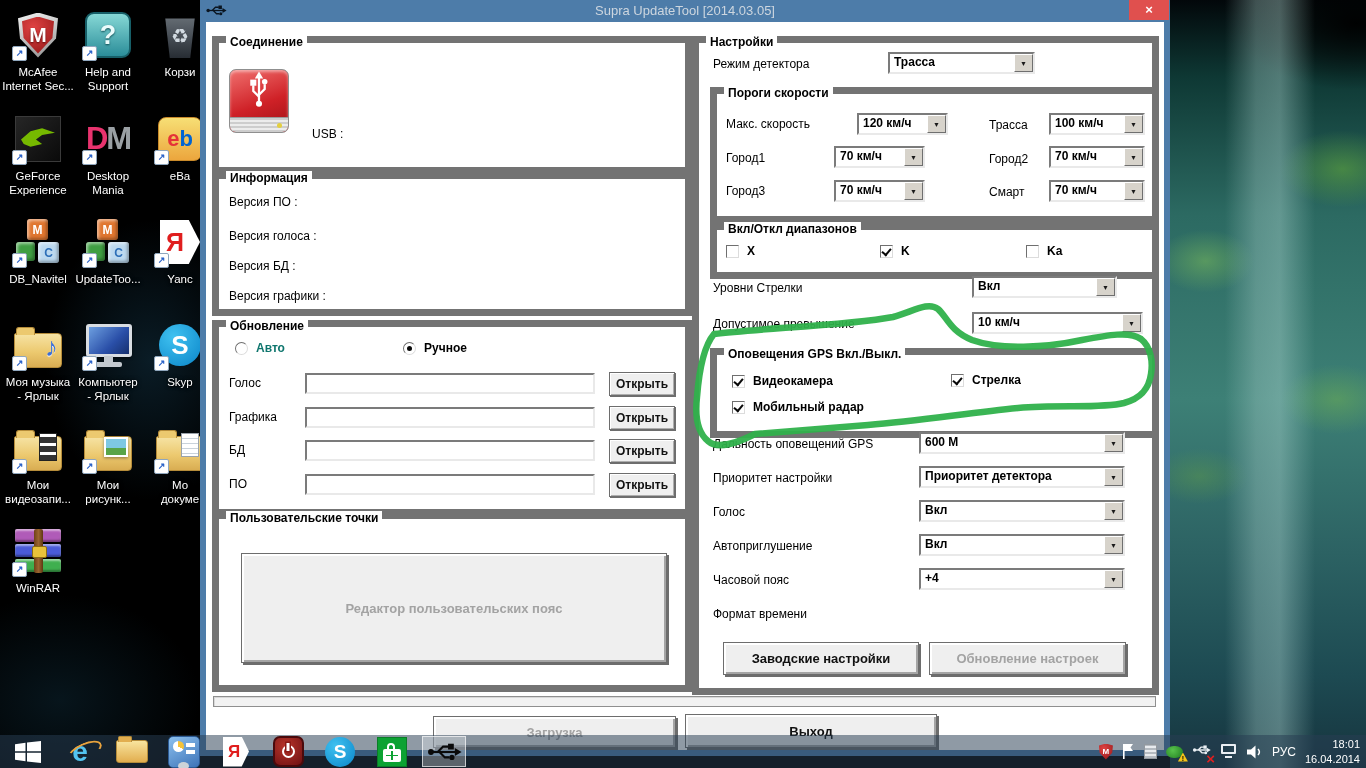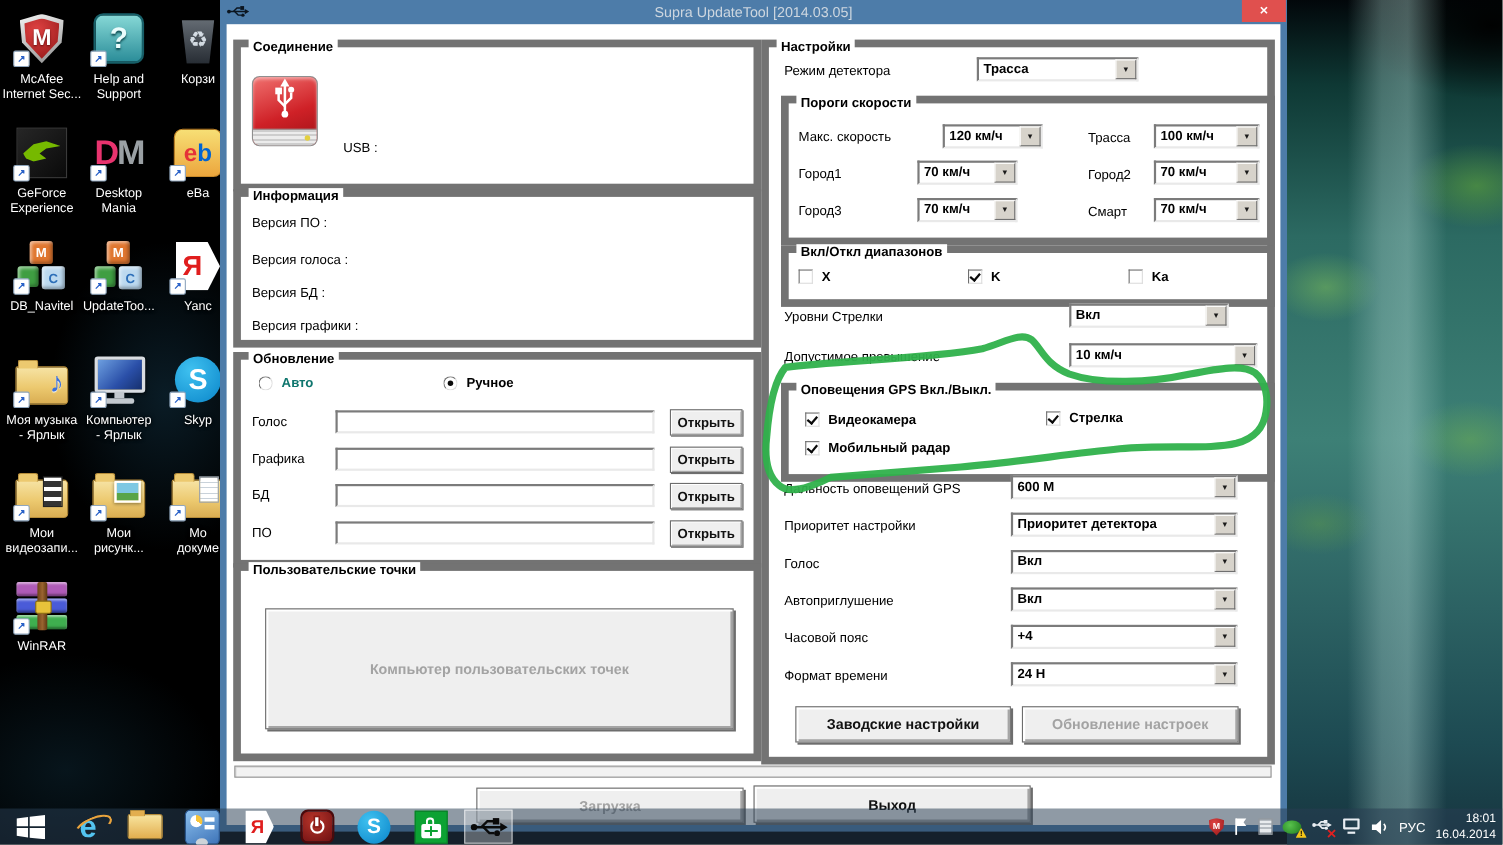--- a/index.html
+++ b/index.html
@@ -422,21 +422,21 @@
         <span class="flabel" style="left:10px;top:116px">БД</span>
         <input class="tinput" style="left: 86px; top: 113px; width: 290px;" value="">
         <div class="btn3d" style="left:390px;top:112px;width:66px;height:24px">Открыть</div>
         <span class="flabel" style="left:10px;top:150px">ПО</span>
         <input class="tinput" style="left: 86px; top: 147px; width: 290px;" value="">
         <div class="btn3d" style="left:390px;top:146px;width:66px;height:24px">Открыть</div>
       </div>
 
       <div class="grp" style="left:6px;top:490px;width:466px;height:166px">
         <span class="leg">Пользовательские точки</span>
-        <div class="btn3d big disabled" style="left:22px;top:34px;width:426px;height:110px">Компьютер пользовательских точек</div>
+        <div class="btn3d big disabled" style="left:22px;top:34px;width:426px;height:110px">Редактор пользовательских пояс</div>
       </div>
 
       <div class="grp" style="left:486px;top:14px;width:453px;height:645px">
         <span class="leg">Настройки</span>
         <span class="flabel" style="left:14px;top:14px">Режим детектора</span>
         <div class="combo" style="left:189px;top:9px;width:147px">
           <span class="cv">Трасса</span>
             <span class="ca"></span>
         </div>
 
@@ -544,24 +544,20 @@
         <div class="combo" style="left:220px;top:491px;width:206px">
             <span class="cv">Вкл</span>
             <span class="ca"></span>
           </div>
         <span class="flabel" style="left:14px;top:530px">Часовой пояс</span>
         <div class="combo" style="left:220px;top:525px;width:206px">
             <span class="cv">+4</span>
             <span class="ca"></span>
           </div>
         <span class="flabel" style="left:14px;top:564px">Формат времени</span>
-        <div class="combo" style="left:220px;top:559px;width:206px">
-            <span class="cv">24 H</span>
-            <span class="ca"></span>
-          </div>
 
         <div class="btn3d big" style="left:24px;top:599px;width:196px;height:33px">Заводские настройки</div>
         <div class="btn3d big disabled" style="left:230px;top:599px;width:197px;height:33px">Обновление настроек</div>
       </div>
 
       <div class="pbar" style="left:7px;top:674px;width:943px;height:11px"></div>
       <div class="btn3d big disabled" style="left:227px;top:694px;width:243px;height:32px">Загрузка</div>
       <div class="btn3d big" style="left:479px;top:692px;width:252px;height:34px">Выход</div>
     </div>
   </div>

